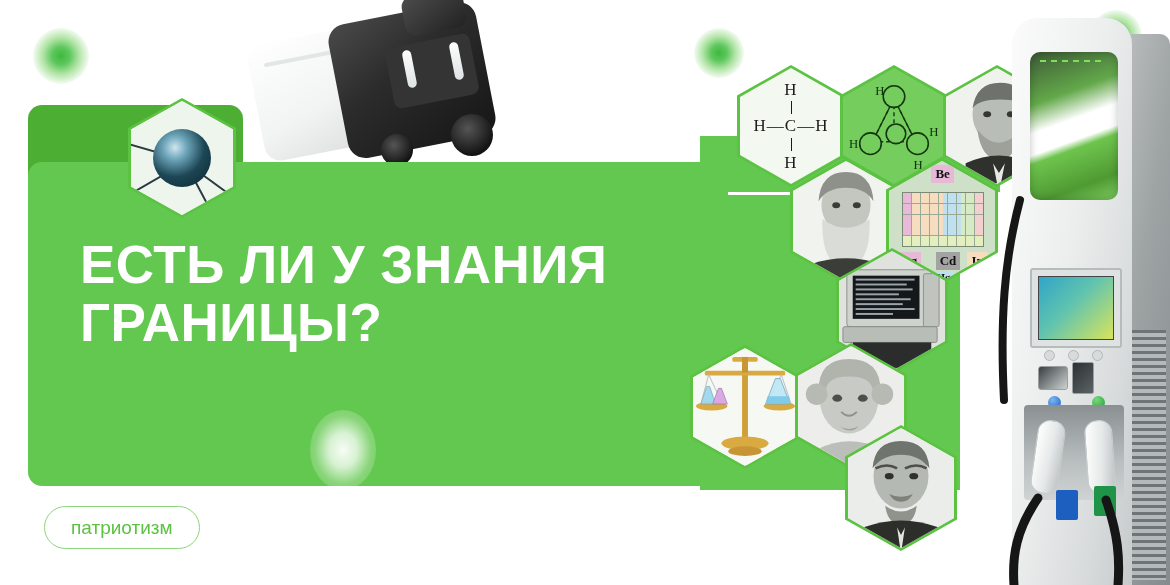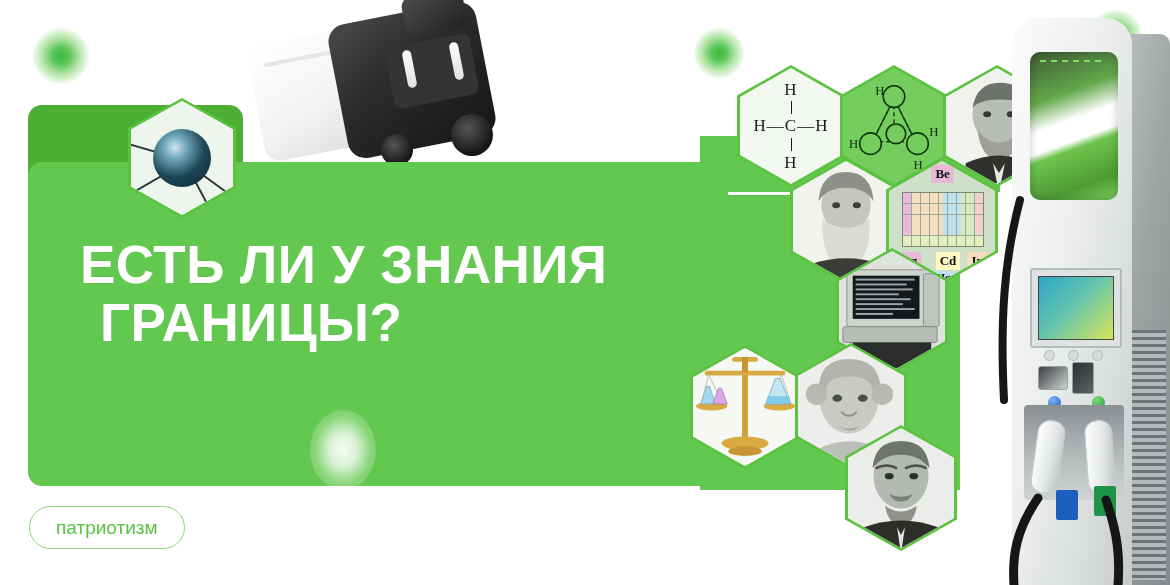--- a/index.html
+++ b/index.html
@@ -40,28 +40,28 @@
     background:#63c84f;
     clip-path:polygon(0 30%, 100% 30%, 100% 100%, 0 100%);
   }
 
   
   .headline{
     position:absolute;left:80px;top:236px;width:640px;
     color:#ffffff;font-weight:700;font-size:53px;line-height:1.09;
     letter-spacing:0.5px;
   }
-  .headline .l2{display:block;margin-left:20px;}
+  .headline .l2{display:block;}
   .subtitle{
     position:absolute;left:82px;top:388px;
     color:#ffffff;font-weight:700;font-size:27px;letter-spacing:0.4px;
   }
 
   
-  .tags{position:absolute;left:29px;top:506px;display:flex;gap:22px;}
+  .tags{position:absolute;left:44px;top:506px;display:flex;gap:22px;}
   .tag{
     border:1.4px solid #8ed47a;border-radius:24px;
     padding:11px 26px;color:#5cc242;font-size:19px;background:#fff;
     white-space:nowrap;line-height:1;
   }
 
   
   .hex{
     position:absolute;
     clip-path:polygon(50% 0%,100% 25%,100% 75%,50% 100%,0% 75%,0% 25%);
@@ -352,21 +352,21 @@
             <i style="background:#e3efbf"></i>
             <i style="background:#e3efbf"></i>
             <i style="background:#e3efbf"></i>
             <i style="background:#e3efbf"></i>
             <i style="background:#e3efbf"></i>
             <i style="background:#e3efbf"></i>
             <i style="background:#e3efbf"></i>
             <i style="background:#e3efbf"></i>
         </div>
         <div class="pt-label" style="left:8%;top:76%;font-size:13px;background:#e7b8d8;padding:1px 4px;">Ag</div>
-        <div class="pt-label" style="left:44%;top:76%;font-size:13px;background:#fef9c3;padding:1px 4px;">Cd</div>
+        <div class="pt-label" style="left:44%;top:76%;font-size:13px;background:#a3a3a3;padding:1px 4px;">Cd</div>
         <div class="pt-label" style="left:74%;top:76%;font-size:13px;background:#f6ddc0;padding:1px 4px;">In</div>
         <div class="pt-label" style="left:42%;top:92%;font-size:11px;background:#bfe0ee;padding:0 3px;">Hg</div>
       </div>
     </div>
   </div>
 
   <div class="hex hex-ring" style="left:836px;top:248px;width:112px;height:126px;">
     <div class="hex-in" style="background:#e4e7e2;">
       <svg width="108" height="120" viewBox="0 0 108 120">
         <rect width="108" height="120" fill="#dfe2dd"></rect>

